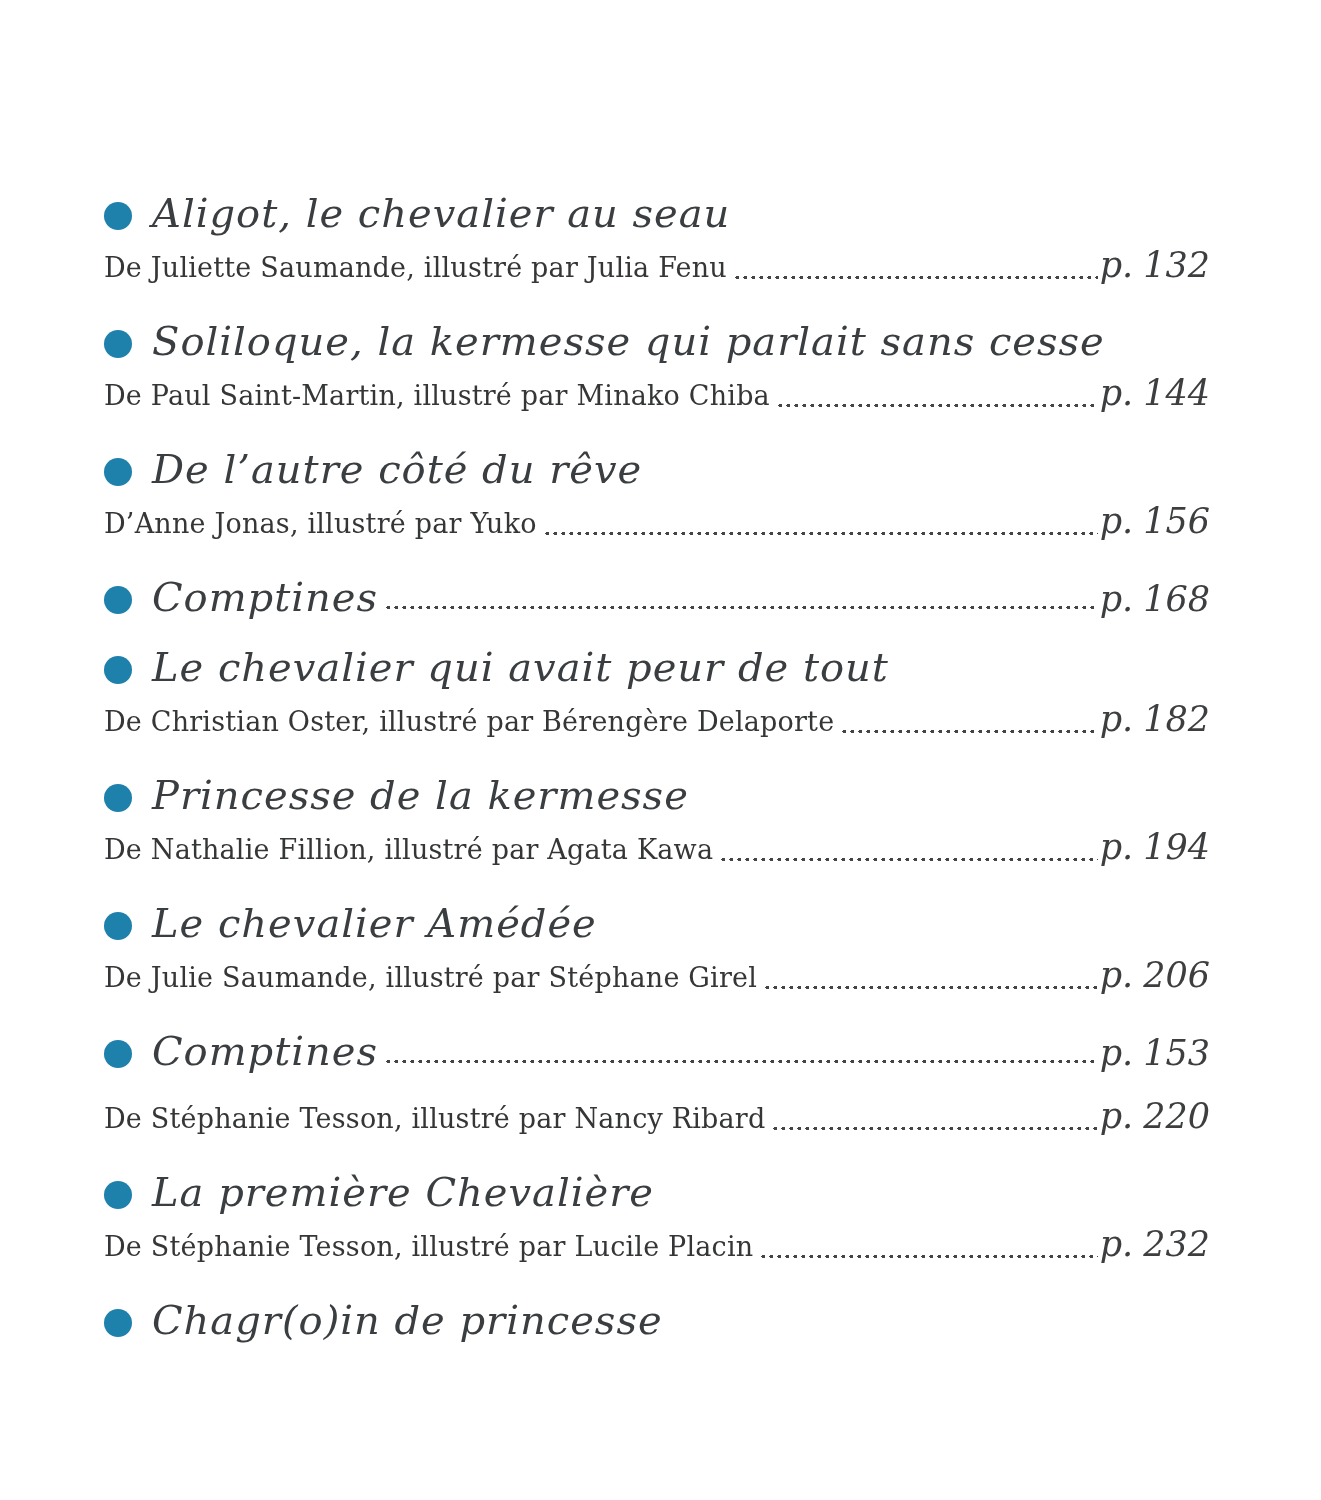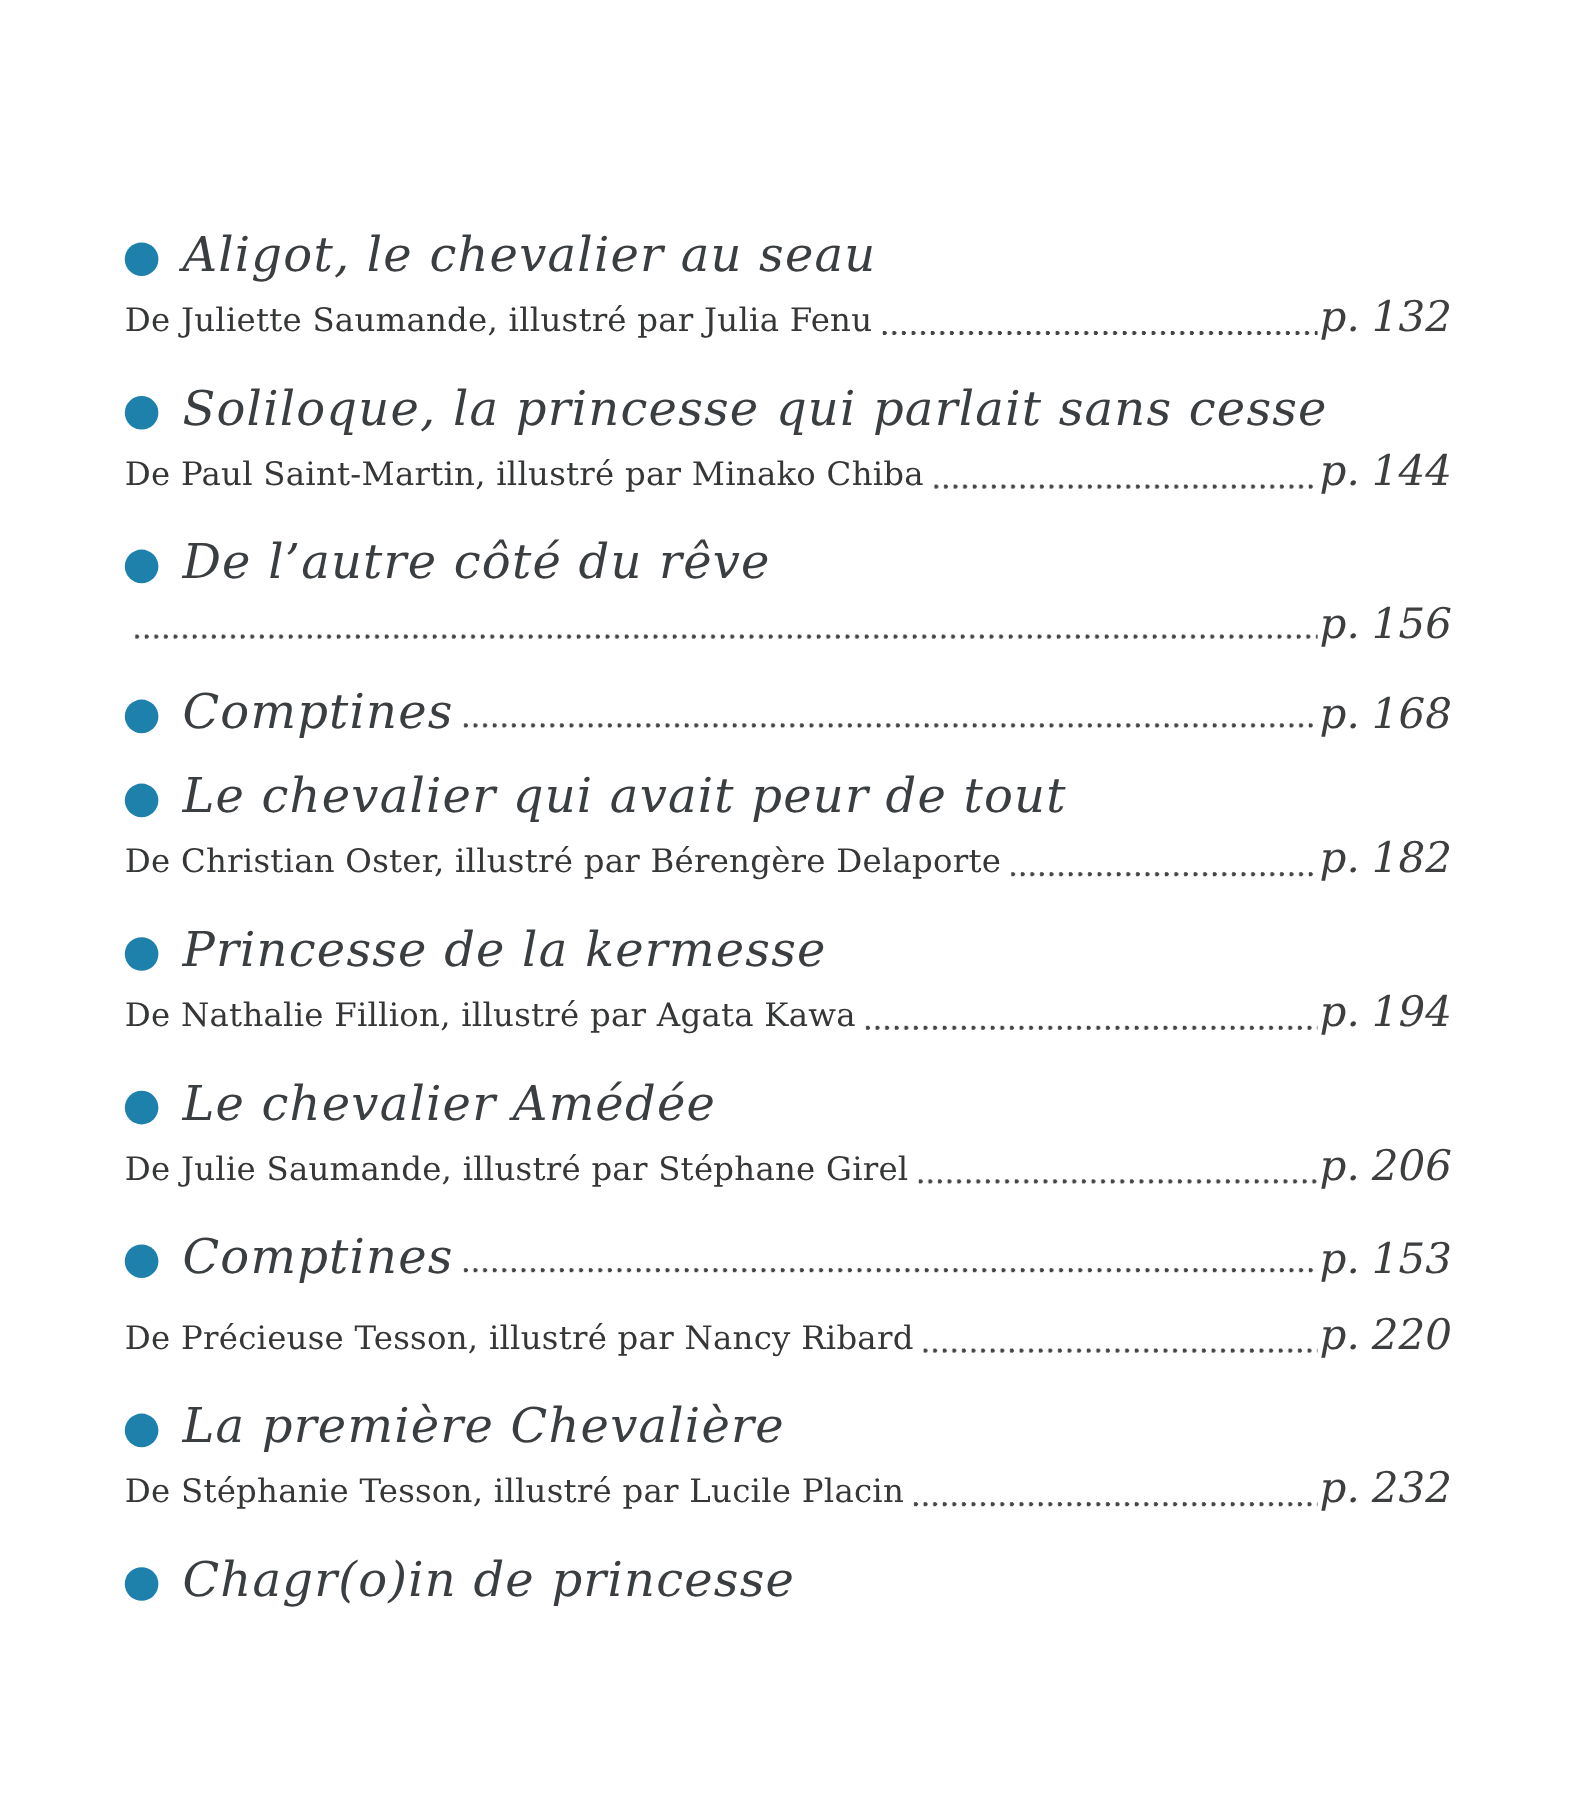--- a/index.html
+++ b/index.html
@@ -108,34 +108,35 @@
         </div>
         <div class="credit-row">
           <span class="credit">De Juliette Saumande, illustré par Julia Fenu</span>
           <span class="leader"></span>
           <span class="pagenum"><span class="p-prefix">p.</span><span class="p-num">132</span></span>
         </div>
       </div>
       <div class="entry with-credit">
         <div class="title-row">
           <span class="bullet" style="background: rgb(29, 129, 171);"></span>
-          <span class="title">Soliloque, la princesse qui parlait sans cesse</span>
+          <span class="title">Soliloque, la kermesse qui parlait sans cesse</span>
         </div>
         <div class="credit-row">
           <span class="credit">De Paul Saint-Martin, illustré par Minako Chiba</span>
           <span class="leader"></span>
           <span class="pagenum"><span class="p-prefix">p.</span><span class="p-num">144</span></span>
         </div>
       </div>
       <div class="entry with-credit">
         <div class="title-row">
           <span class="bullet" style="background: rgb(29, 129, 171);"></span>
           <span class="title">De l’autre côté du rêve</span>
         </div>
         <div class="credit-row">
+          <span class="credit">D’Anne Jonas, illustré par Yuko</span>
           <span class="leader"></span>
           <span class="pagenum"><span class="p-prefix">p.</span><span class="p-num">156</span></span>
         </div>
       </div>
       <div class="entry inline-page">
         <div class="title-row">
           <span class="bullet" style="background: rgb(29, 129, 171);"></span>
           <span class="title">Comptines</span>
           <span class="leader"></span>
           <span class="pagenum"><span class="p-prefix">p.</span><span class="p-num">168</span></span>
@@ -177,21 +178,21 @@
       <div class="entry inline-page">
         <div class="title-row">
           <span class="bullet" style="background: rgb(29, 129, 171);"></span>
           <span class="title">Comptines</span>
           <span class="leader"></span>
           <span class="pagenum"><span class="p-prefix">p.</span><span class="p-num">153</span></span>
         </div>
       </div>
       <div class="entry with-credit">
         <div class="credit-row">
-          <span class="credit">De Précieuse Tesson, illustré par Nancy Ribard</span>
+          <span class="credit">De Stéphanie Tesson, illustré par Nancy Ribard</span>
           <span class="leader"></span>
           <span class="pagenum"><span class="p-prefix">p.</span><span class="p-num">220</span></span>
         </div>
       </div>
       <div class="entry with-credit">
         <div class="title-row">
           <span class="bullet" style="background: rgb(29, 129, 171);"></span>
           <span class="title">La première Chevalière</span>
         </div>
         <div class="credit-row">

